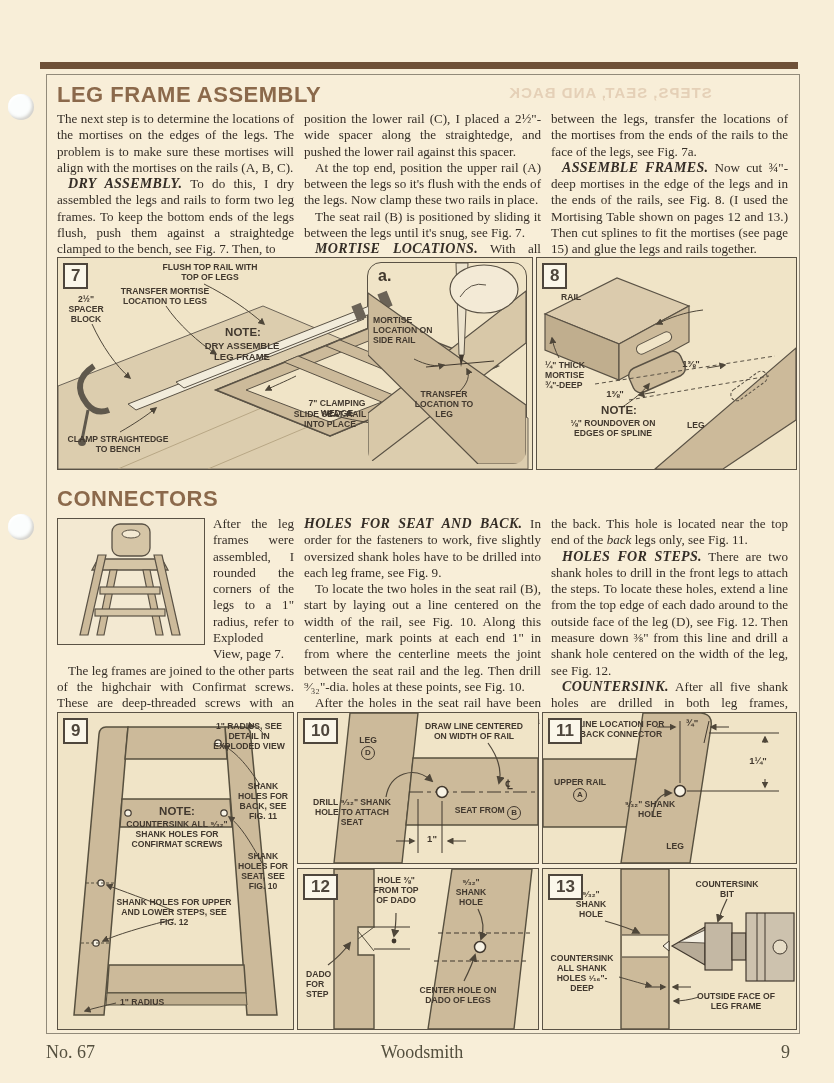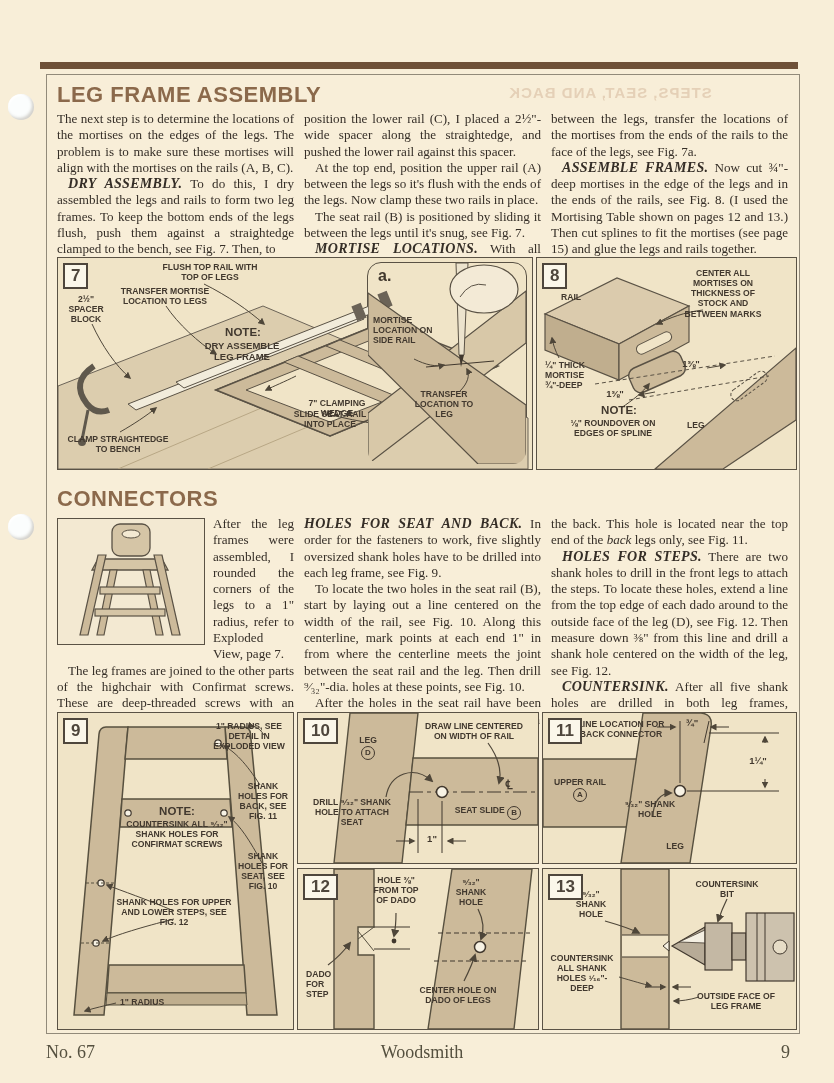--- a/index.html
+++ b/index.html
@@ -147,21 +147,20 @@
       <line x1="58" y1="126" x2="238" y2="98" stroke="#5a5245" stroke-width="1" stroke-dasharray="4 3"></line>
       <line x1="92" y1="142" x2="232" y2="118" stroke="#5a5245" stroke-width="1" stroke-dasharray="4 3"></line>
       <path d="M166,52 C148,54 132,60 120,66" fill="none" stroke="#4e4639" stroke-width="1" marker-end="url(#ar8)"></path>
       <path d="M22,100 C18,92 16,86 15,80" fill="none" stroke="#4e4639" stroke-width="1" marker-end="url(#ar8)"></path>
       <path d="M84,150 C96,142 106,134 112,126" fill="none" stroke="#4e4639" stroke-width="1" marker-end="url(#ar8)"></path>
       <line x1="170" y1="110" x2="188" y2="107" stroke="#4e4639" stroke-width="1" marker-end="url(#ar8)"></line>
       <line x1="118" y1="134" x2="102" y2="137" stroke="#4e4639" stroke-width="1" marker-end="url(#ar8)"></line>
     </svg>
     <div class="fignum">8</div>
     <div class="lbl la" style="left:24px;top:34px;width:36px;">RAIL</div>
-    <div class="lbl" style="left:140px;top:10px;width:92px;">CENTER ALL MORTISES ON THICKNESS OF STOCK AND BETWEEN MARKS</div>
     <div class="lbl la" style="left:8px;top:102px;width:46px;">¼" THICK MORTISE ¾"-DEEP</div>
     <div class="lbl dim" style="left:138px;top:100px;width:32px;">1⅜"</div>
     <div class="lbl dim" style="left:62px;top:130px;width:32px;">1⅜"</div>
     <div class="lbl big" style="left:46px;top:146px;width:72px;">NOTE:</div>
     <div class="lbl" style="left:22px;top:160px;width:108px;">⅛" ROUNDOVER ON EDGES OF SPLINE</div>
     <div class="lbl la" style="left:150px;top:162px;width:32px;">LEG</div>
   </div>
 
   <div class="headline" style="left:57px;top:486px;">CONNECTORS</div>
 
@@ -249,21 +248,21 @@
       <path d="M190,30 C200,44 204,58 201,70" fill="none" stroke="#4e4639" stroke-width="1.2" marker-end="url(#ar10)"></path>
     </svg>
     <div class="fignum">10</div>
     <div class="lbl" style="left:42px;top:22px;width:56px;">
       <span>LEG</span><br>
       <span class="circ">D</span>
     </div>
     <div class="lbl" style="left:120px;top:8px;width:112px;">DRAW LINE CENTERED ON WIDTH OF RAIL</div>
     <div class="lbl" style="left:14px;top:84px;width:80px;">DRILL ⁹⁄₃₂" SHANK HOLE TO ATTACH SEAT</div>
     <div class="lbl" style="left:148px;top:92px;width:84px;">
-      <span>SEAT SLIDE</span>
+      <span>SEAT FROM</span>
       <span class="circ">B</span>
     </div>
     <div class="lbl dim" style="left:118px;top:120px;width:32px;">1"</div>
     <div class="lbl" style="left:198px;top:64px;width:26px;font-size:13px;">℄</div>
   </div>
 
   <div class="panel" style="left:542px;top:712px;width:253px;height:150px;">
     <svg class="draw" width="253" height="150" viewBox="0 0 253 150">
       <defs>
           <marker id="ar11" markerWidth="7" markerHeight="7" refX="5.5" refY="3.5" orient="auto">

